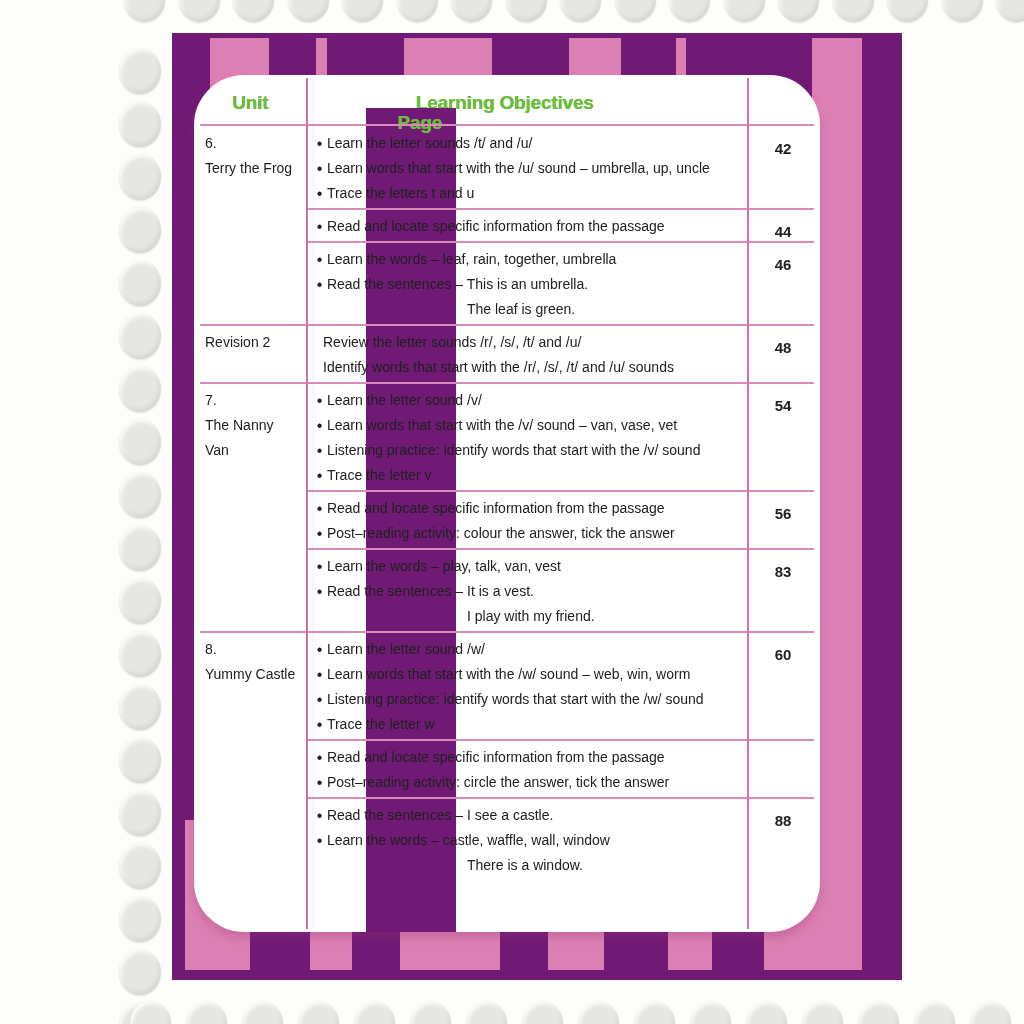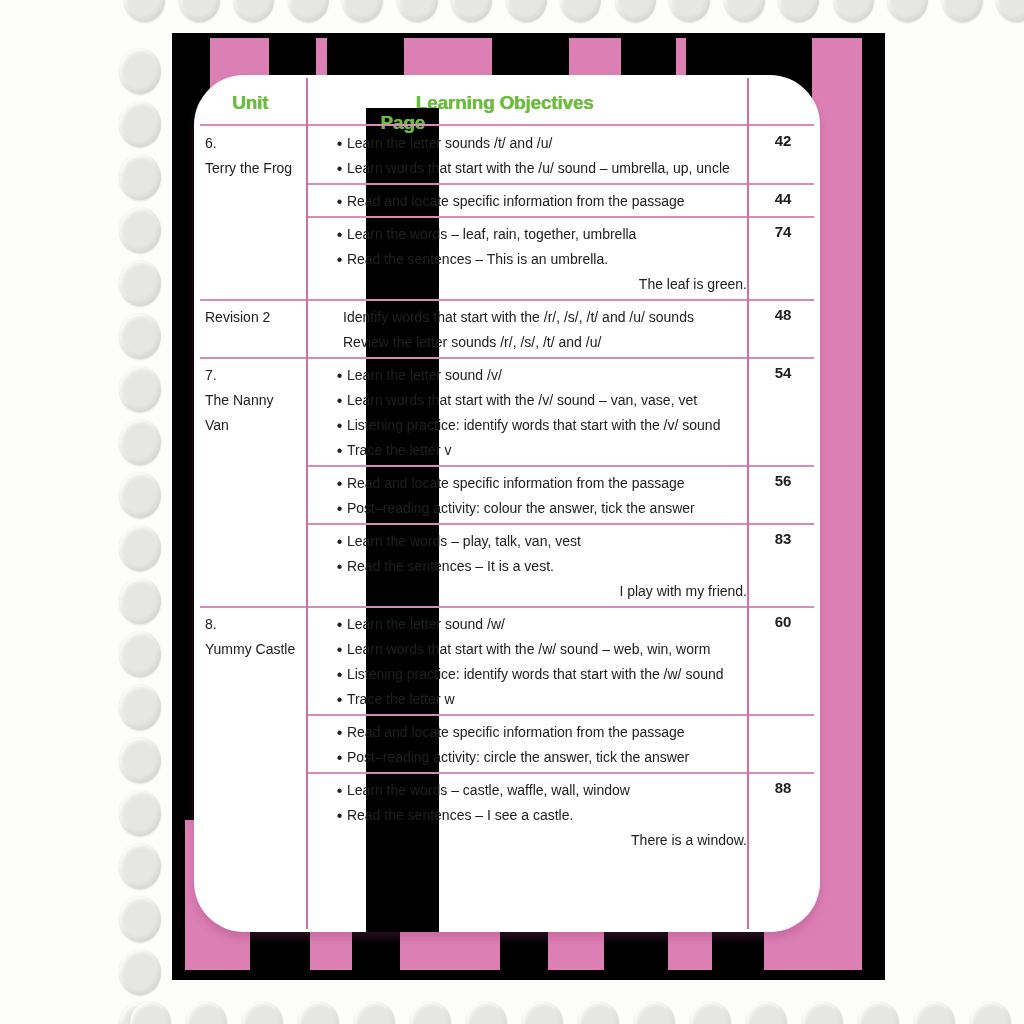--- a/index.html
+++ b/index.html
@@ -19,21 +19,22 @@
     background:radial-gradient(ellipse at 42% 30%, #f8f8f6 0%, #ececе9 40%, #e3e3df 60%, #d2d2cc 95%);
     background-color:#e6e6e2;
     box-shadow:0 1px 2px rgba(0,0,0,0.12), inset -2px -3px 4px rgba(0,0,0,0.07), inset 2px 3px 4px rgba(255,255,255,0.9);
   }
 
   
   .page{
     position:absolute;
     left:172px; top:33px;
     width:713px; height:947px;
-    background:#000000;
+    background:#701a75;
+    padding-left:17px;
   }
   .stripe{
     position:absolute;
     background:#dc7fb4;
   }
   .stripe.top{ top:5px; height:150px; }
   .stripe.bottom{ bottom:10px; height:150px; }
   .stripe.side{ top:5px; bottom:10px; }
 
   
@@ -98,35 +99,36 @@
     background:#d98bb8;
   }
   .obj-cell{
     width:441px;
     box-sizing:border-box;
     padding:5px 0 3px 11px;
     font-size:14px;
     line-height:25px;
     z-index:2;
   }
-  .line{ white-space:nowrap;margin-left:20px; }
+  .line{ white-space:nowrap; }
   .line .bullet{
     display:inline-block;
     margin-right:5px;
     transform:scale(1.15);
   }
-  .line.indent{ padding-left:150px;text-align:right; }
+  .line.indent{ padding-left:150px; }
   .line.plain{ padding-left:6px; }
   .page-cell{
     width:72px;
     text-align:center;
     padding-top:6px;
     font-size:15px;
     font-weight:700;
     z-index:2;
+    margin-top:8px;
   }
 </style>
 </head>
 <body>
 
 <div class="stage">
 
   <div id="beads-top">
       <div class="bead" style="left: 124px; top: -22px; width: 41px; height: 44px;"></div>
       <div class="bead" style="left: 178.5px; top: -22px; width: 41px; height: 44px;"></div>
@@ -216,48 +218,49 @@
           <div class="block">
             <div class="unit-cell">
               <div class="uline">6.</div>
               <div class="uline">Terry the Frog</div>
             </div>
             <div class="rows">
               <div class="subrow">
                 <div class="obj-cell">
                   <div class="line"><span class="bullet">•</span><span>Learn the letter sounds /t/ and /u/</span></div>
                   <div class="line"><span class="bullet">•</span><span>Learn words that start with the /u/ sound – umbrella, up, uncle</span></div>
+                  <div class="line"><span class="bullet">•</span><span>Trace the letters t and u</span></div>
                 </div>
                 <div class="page-cell">42</div>
               </div>
               <div class="subrow">
                 <div class="obj-cell">
                   <div class="line"><span class="bullet">•</span><span>Read and locate specific information from the passage</span></div>
                 </div>
                 <div class="page-cell">44</div>
               </div>
               <div class="subrow">
                 <div class="obj-cell">
                   <div class="line"><span class="bullet">•</span><span>Learn the words – leaf, rain, together, umbrella</span></div>
                   <div class="line"><span class="bullet">•</span><span>Read the sentences – This is an umbrella.</span></div>
                   <div class="line indent"><span>The leaf is green.</span></div>
                 </div>
-                <div class="page-cell">74</div>
+                <div class="page-cell">46</div>
               </div>
             </div>
           </div>
           <div class="block">
             <div class="unit-cell">
               <div class="uline">Revision 2</div>
             </div>
             <div class="rows">
               <div class="subrow">
                 <div class="obj-cell">
+                  <div class="line plain"><span>Review the letter sounds /r/, /s/, /t/ and /u/</span></div>
                   <div class="line plain"><span>Identify words that start with the /r/, /s/, /t/ and /u/ sounds</span></div>
-                  <div class="line plain"><span>Review the letter sounds /r/, /s/, /t/ and /u/</span></div>
                 </div>
                 <div class="page-cell">48</div>
               </div>
             </div>
           </div>
           <div class="block">
             <div class="unit-cell">
               <div class="uline">7.</div>
               <div class="uline">The Nanny</div>
               <div class="uline">Van</div>
@@ -305,22 +308,22 @@
                 <div class="page-cell">60</div>
               </div>
               <div class="subrow">
                 <div class="obj-cell">
                   <div class="line"><span class="bullet">•</span><span>Read and locate specific information from the passage</span></div>
                   <div class="line"><span class="bullet">•</span><span>Post–reading activity: circle the answer, tick the answer</span></div>
                 </div>
               </div>
               <div class="subrow">
                 <div class="obj-cell">
+                  <div class="line"><span class="bullet">•</span><span>Read the sentences – I see a castle.</span></div>
                   <div class="line"><span class="bullet">•</span><span>Learn the words – castle, waffle, wall, window</span></div>
-                  <div class="line"><span class="bullet">•</span><span>Read the sentences – I see a castle.</span></div>
                   <div class="line indent"><span>There is a window.</span></div>
                 </div>
                 <div class="page-cell">88</div>
               </div>
             </div>
           </div>
         </div>
     </div>
   </div>
 

